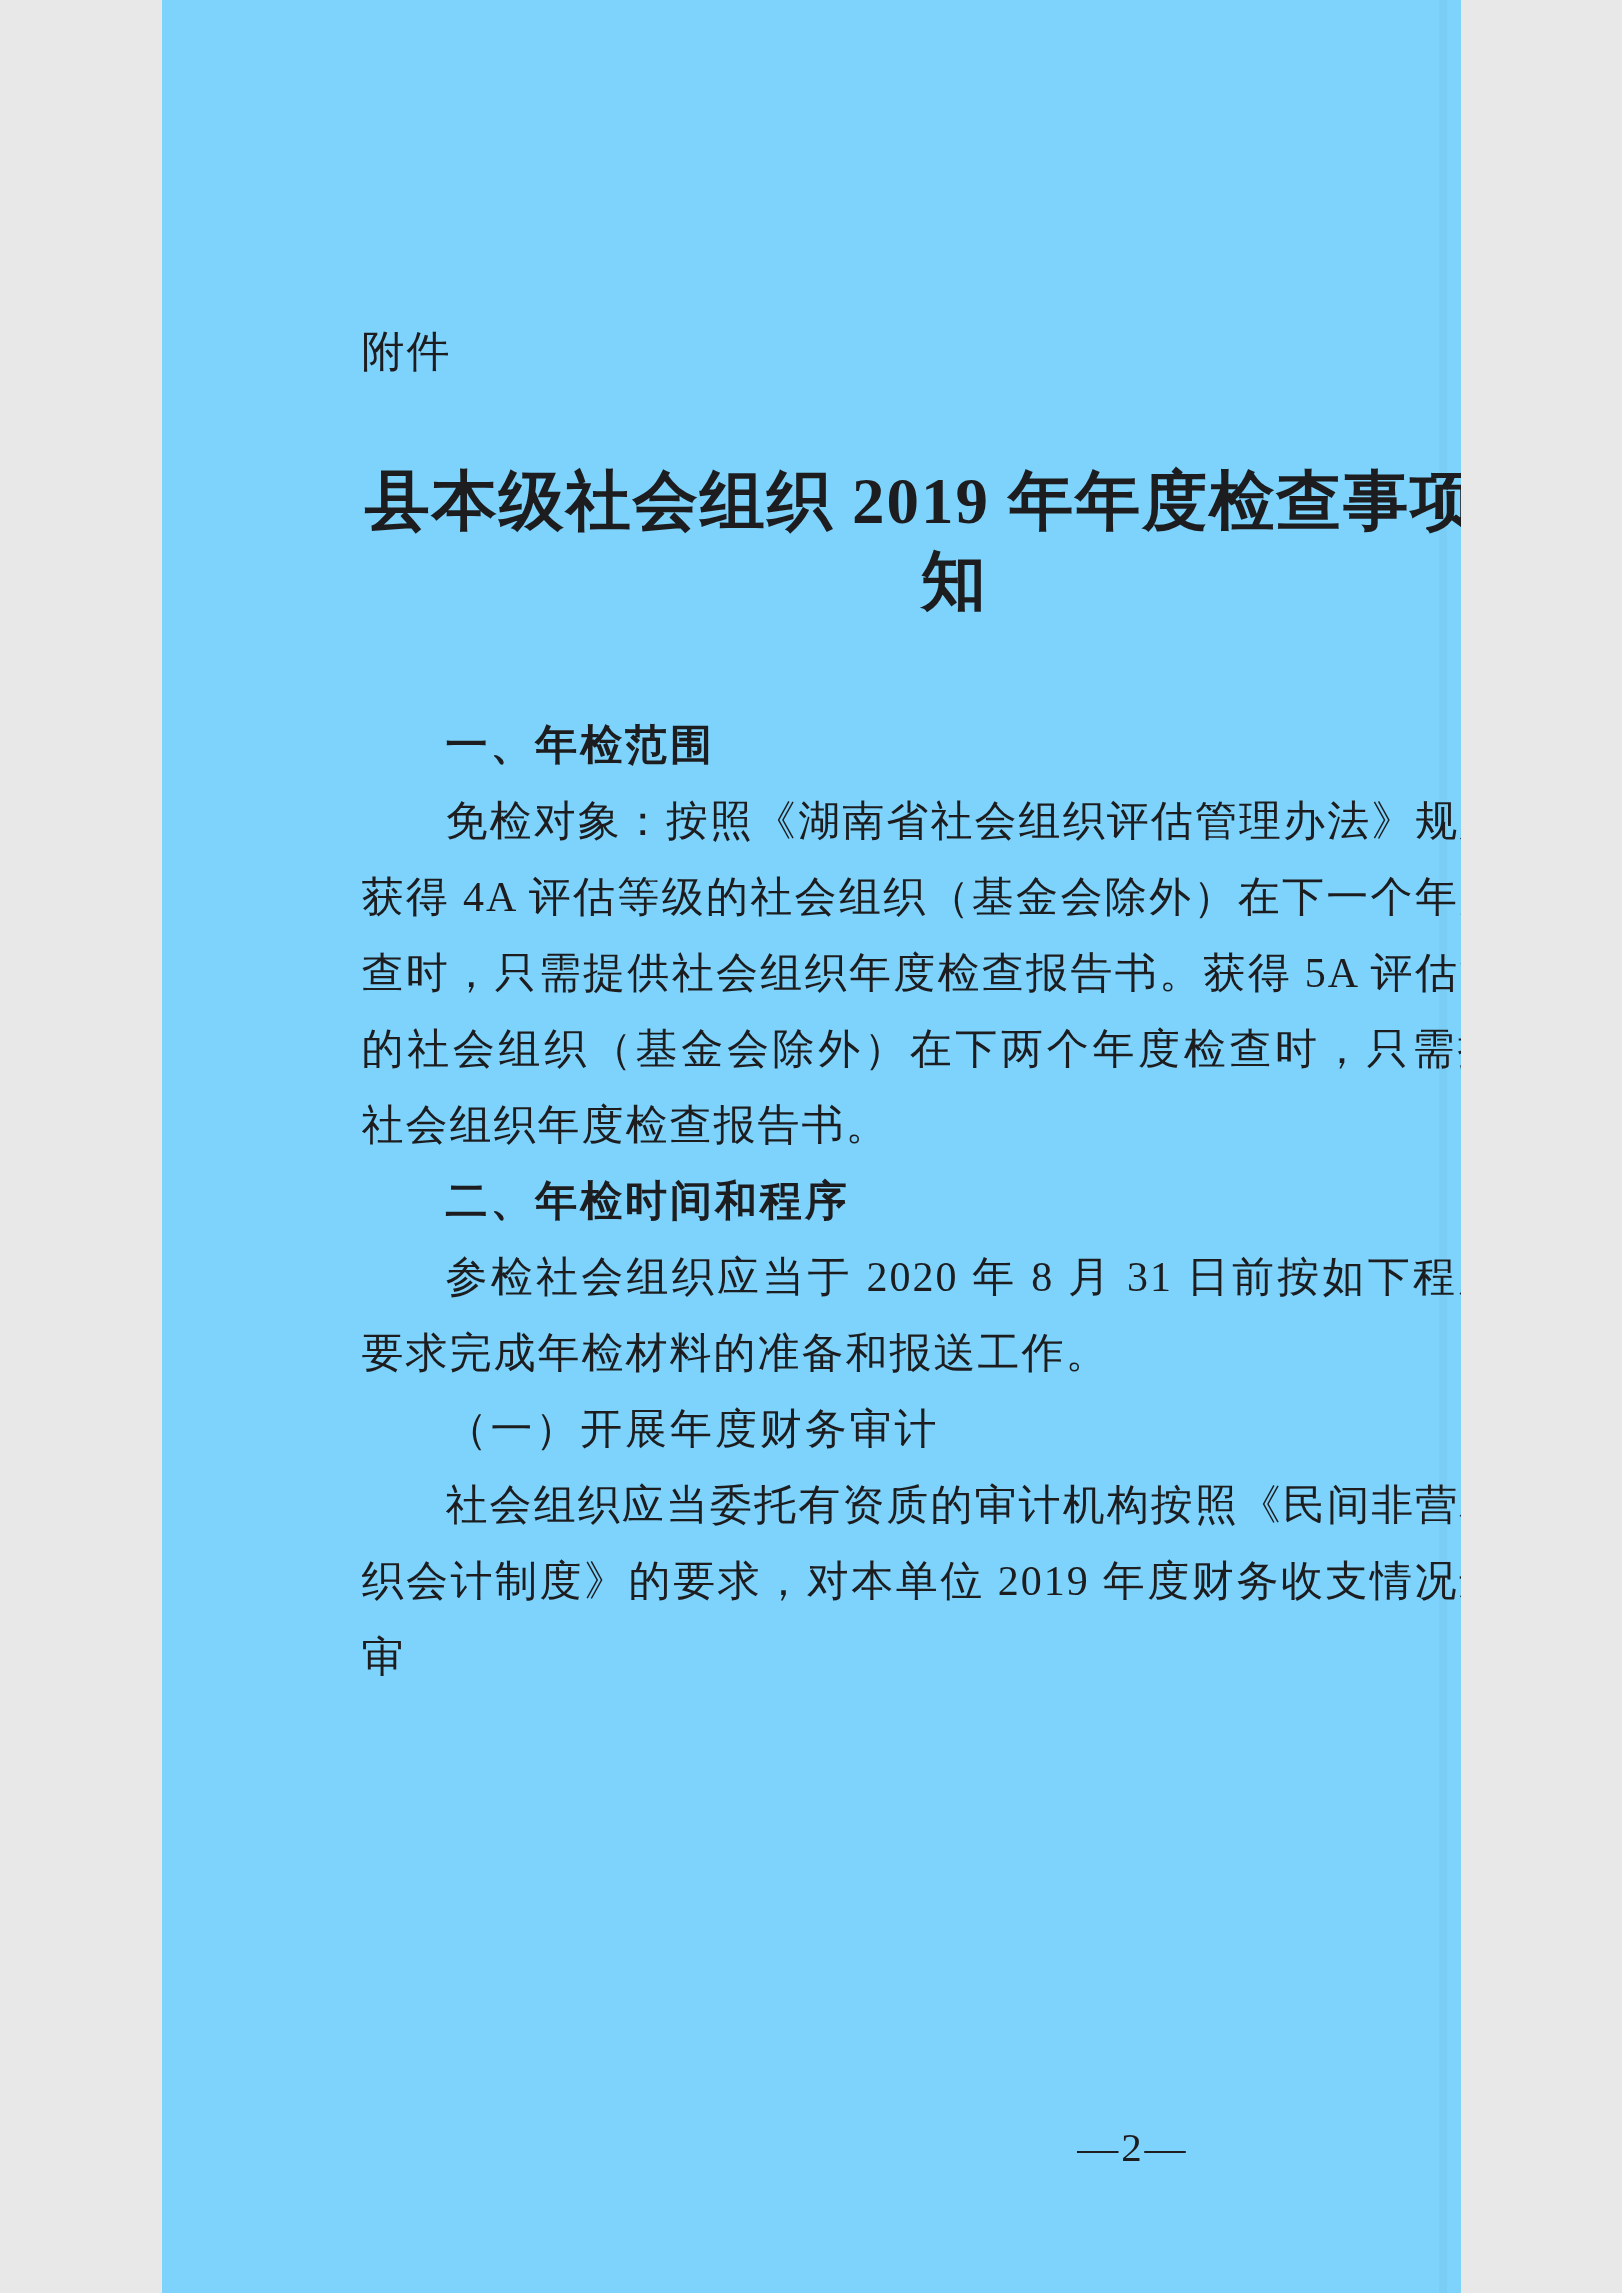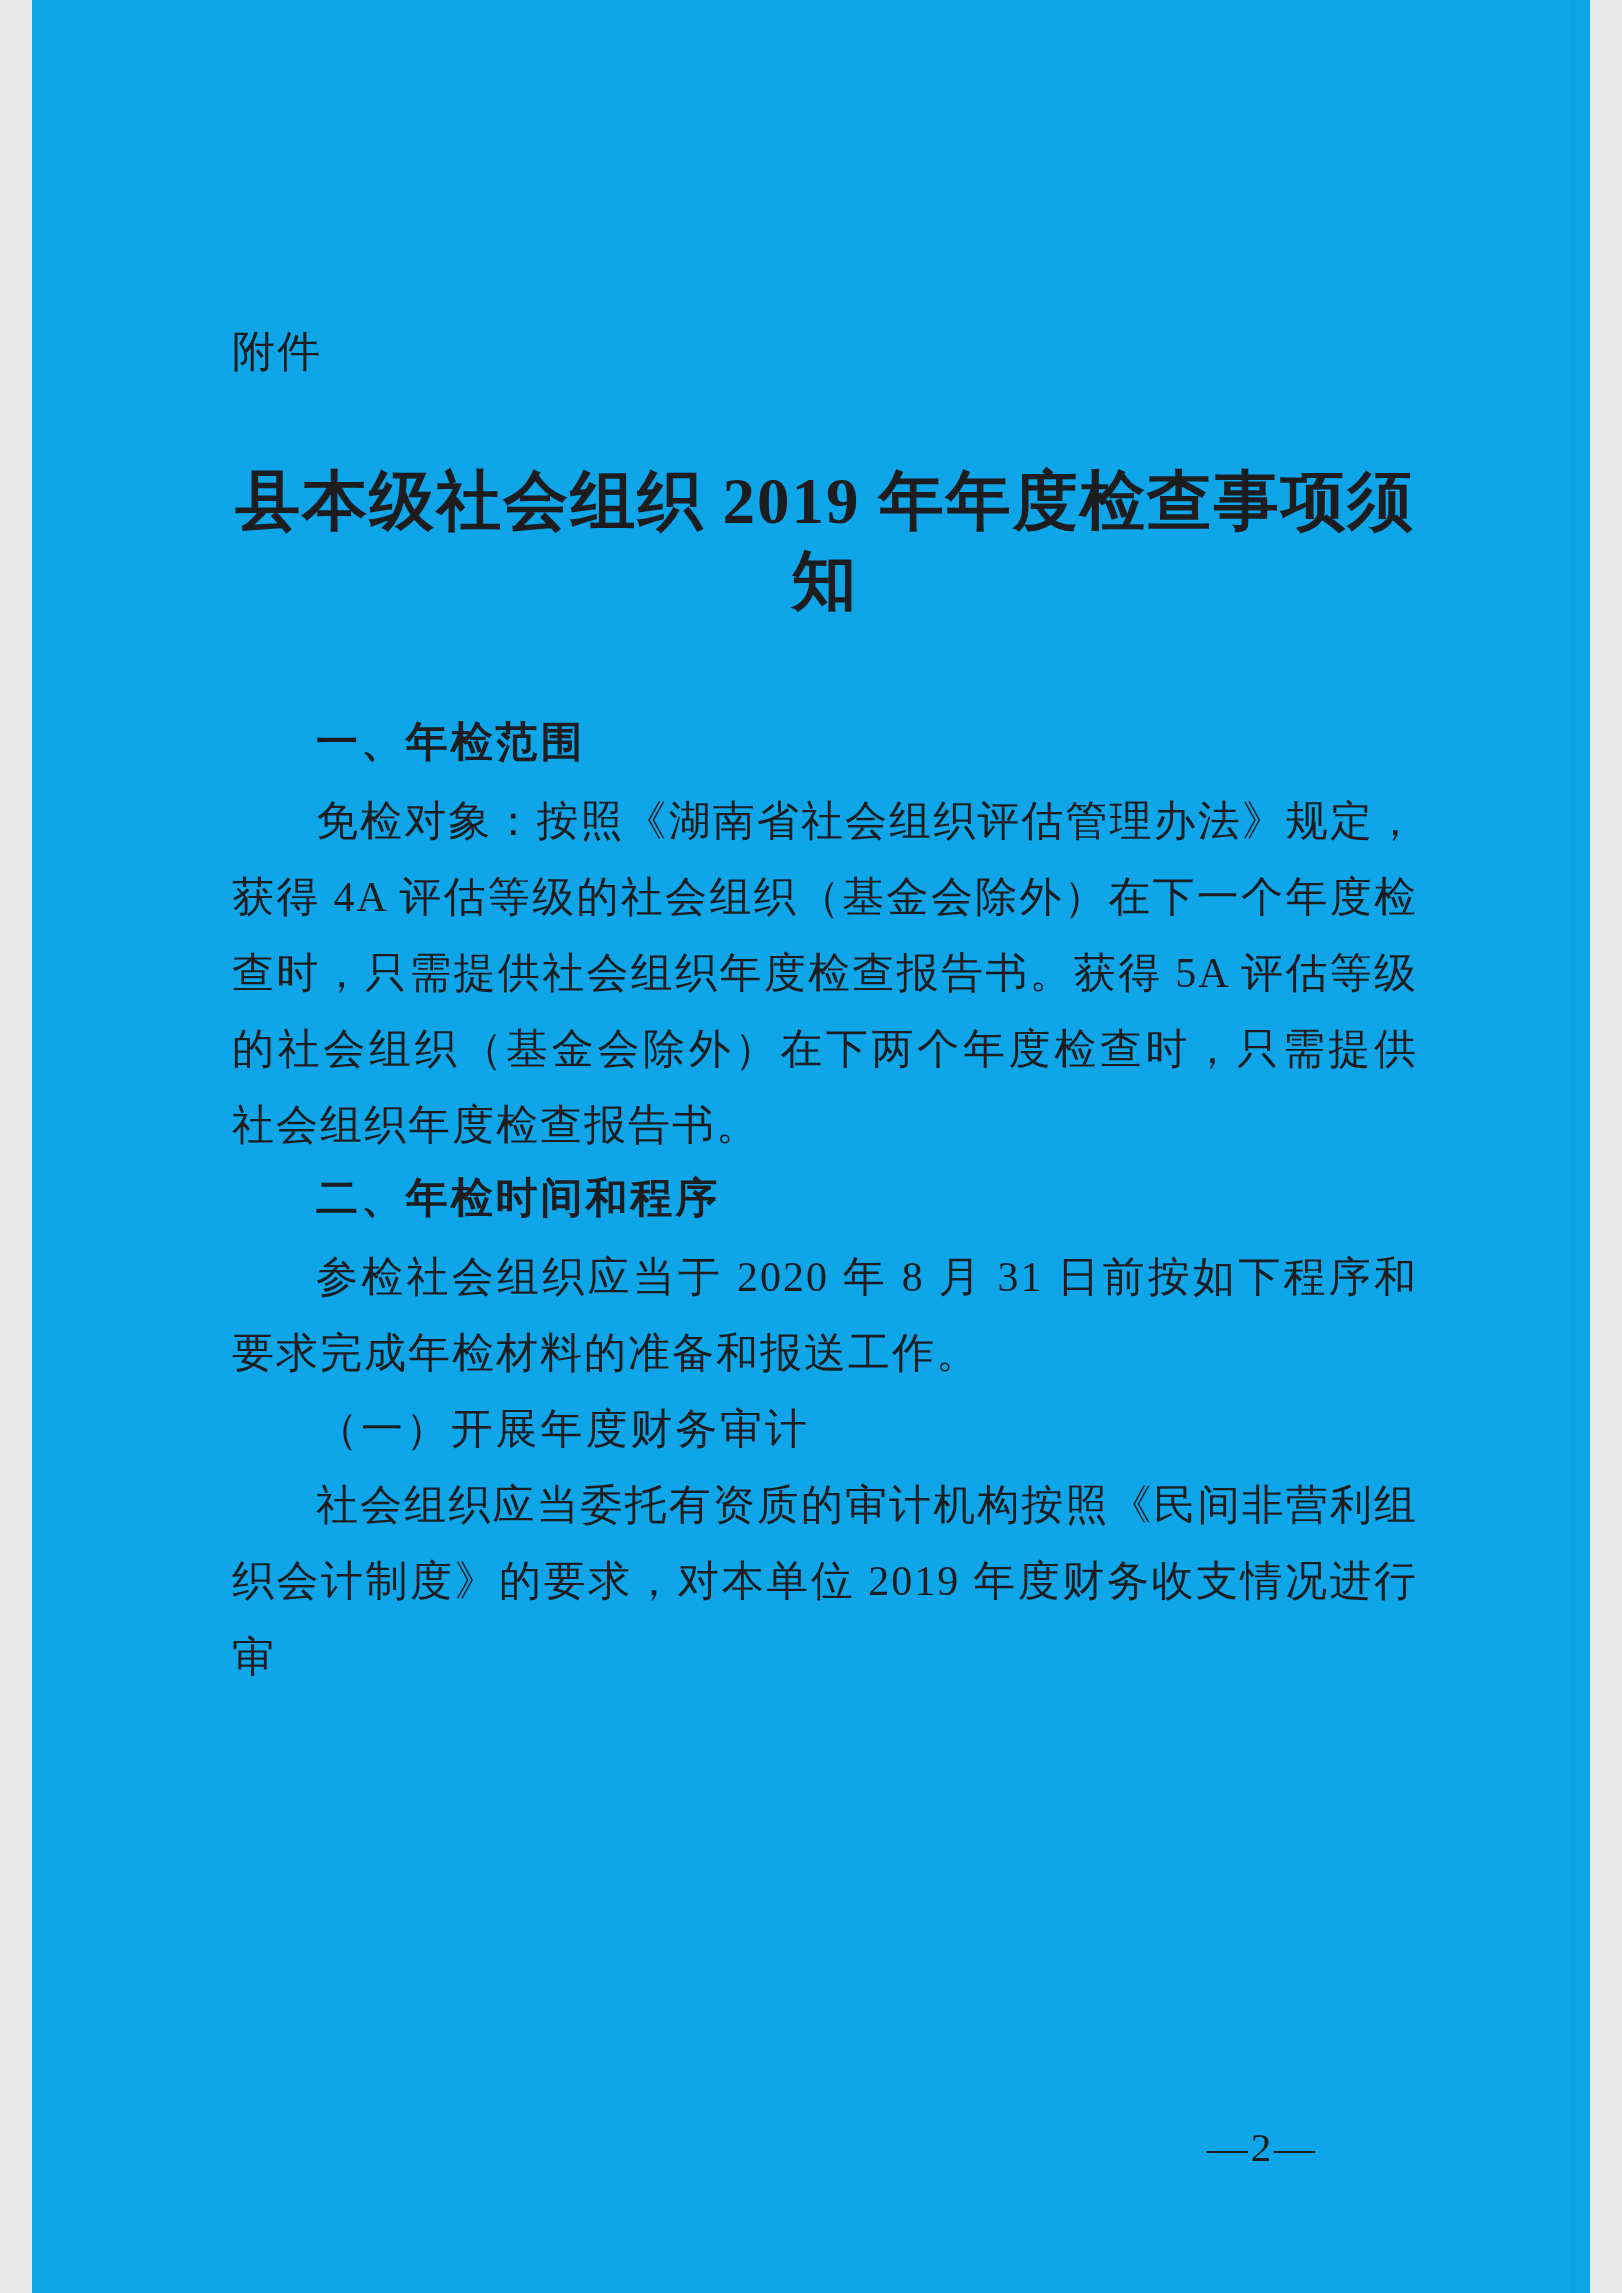--- a/index.html
+++ b/index.html
@@ -2,24 +2,24 @@
 <html><head>
 <meta charset="utf-8">
 <style>
   html, body {
     margin: 0;
     padding: 0;
     background: #e8e8e8;
   }
   .page {
     position: relative;
-    width: 1558px;
+    width: 1299px;
     height: 2294px;
     margin: 0 auto;
-    background: #0ea5e9;
+    background: #7dd3fc;
     color: #1d1d1f;
     font-family: "Liberation Serif", "DejaVu Serif", serif;
     overflow: hidden;
   }
   
   .scan-edge {
     position: absolute;
     top: 0;
     right: 13.7px;
     width: 7.8px;
@@ -54,21 +54,21 @@
   .body-text h3 {
     margin: 0;
     font-size: 42px;
     line-height: 76px;
     letter-spacing: 2px;
     text-align: justify;
     text-indent: 2em;
     font-weight: normal;
   }
   .heading-hei {
-    font-family: Liberation Mono, monospace;
+    font-family: Liberation Serif, serif;
     font-weight: 600 !important;
     letter-spacing: 2.9px !important;
   }
   .heading-kai {
     font-weight: normal;
     letter-spacing: 2.9px !important;
   }
   .page-number {
     position: absolute;
     top: 2124px;

